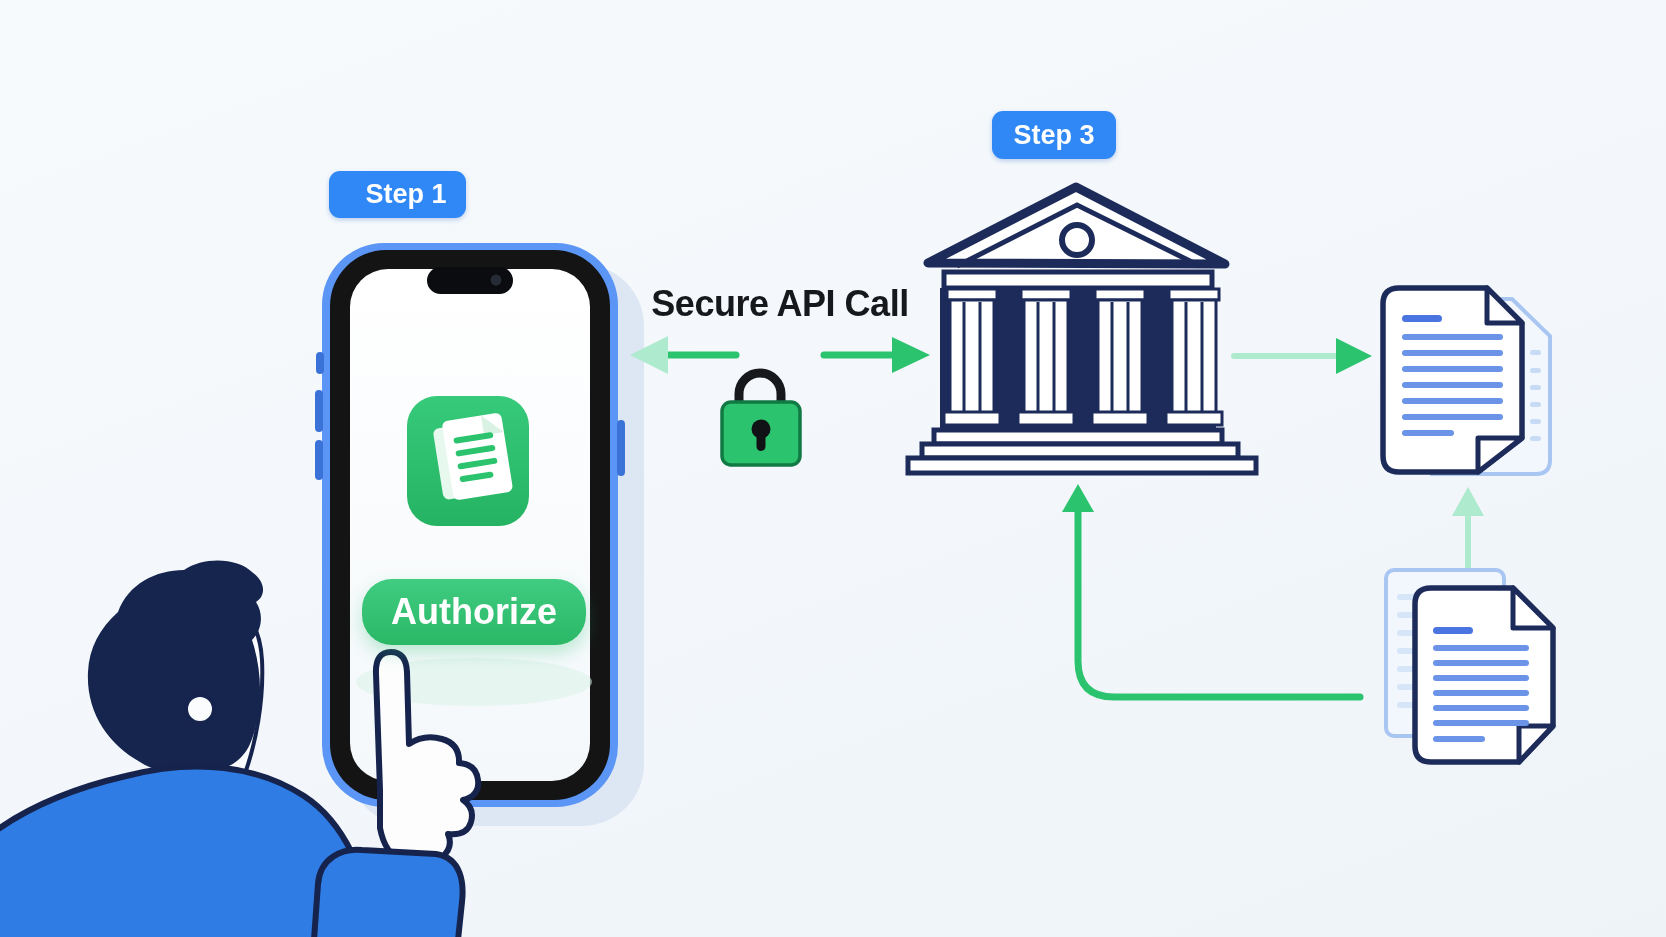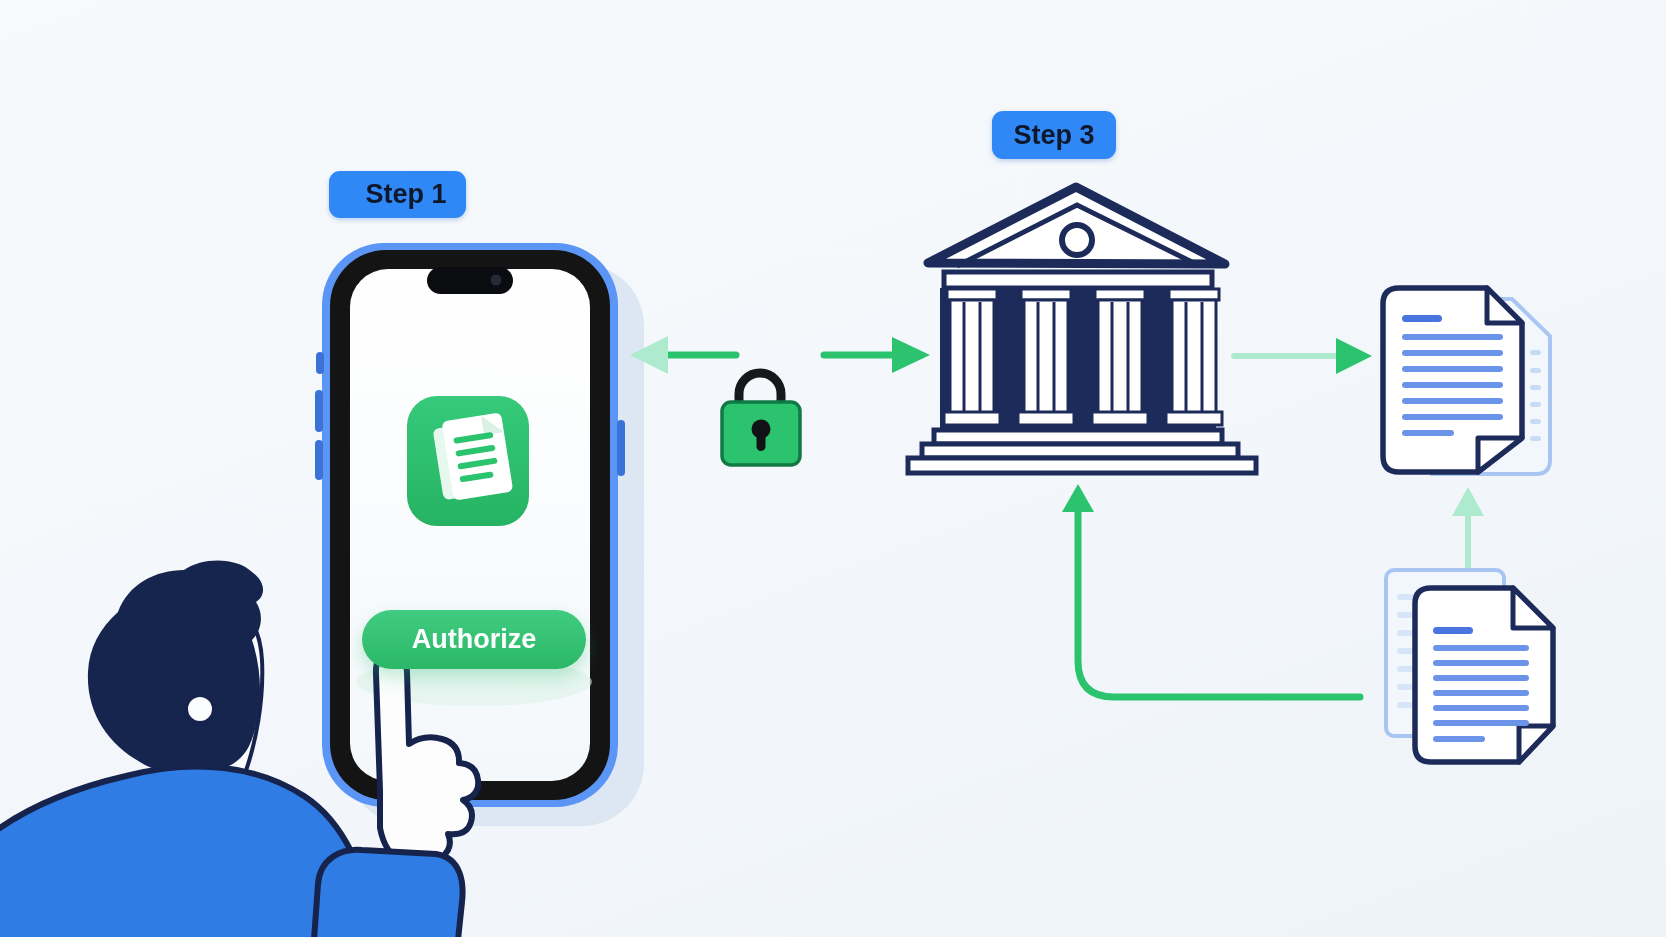--- a/index.html
+++ b/index.html
@@ -3,37 +3,37 @@
 <meta charset="utf-8">
 <style>
   html,body{margin:0;padding:0;background:#e9eef4;}
   .stage{
     position:relative;width:1666px;height:937px;overflow:hidden;
     background:linear-gradient(160deg,#f7fafc 0%,#f3f7fb 55%,#eef3f8 100%);
     font-family:"Liberation Sans",sans-serif;
   }
   svg.scene{position:absolute;left:0;top:0;}
   .badge{
-    position:absolute;background:#2f88f6;color:#0f172a;font-weight:700;font-size:27px;
+    position:absolute;background:#2f88f6;color:#ffffff;font-weight:700;font-size:27px;
     border-radius:11px;display:flex;align-items:center;justify-content:center;
     box-shadow:0 2px 5px rgba(40,98,200,.28);z-index:3;
   }
   #badge-step1{left:329px;top:171px;width:120px;height:47px;padding-left:17px;}
   #badge-step3{left:992px;top:111px;width:124px;height:48px;}
   .flow-label{
     position:absolute;color:#17181c;font-weight:800;text-align:center;
     line-height:1.16;letter-spacing:-0.5px;z-index:3;
   }
   #label-secure{left:648px;top:283px;width:264px;font-size:36px;}
   #label-encrypted{left:1068px;top:587px;width:328px;font-size:36px;}
   #authorize-btn{
-    position:absolute;left:362px;top:610px;width:224px;height:59px;z-index:3;
+    position:absolute;left:362px;top:579px;width:224px;height:66px;z-index:3;
     border:none;border-radius:30px;cursor:pointer;
     background:linear-gradient(180deg,#40cc81,#2ab867);
-    color:#fff;font-family:inherit;font-weight:700;font-size:27px;
+    color:#fff;font-family:inherit;font-weight:700;font-size:36px;
     box-shadow:0 8px 18px rgba(46,190,115,.30);
   }
 </style>
 </head>
 <body>
 
 <div class="stage">
 
   <svg class="scene" width="1666" height="937" viewBox="0 0 1666 937">
     <defs>
@@ -199,14 +199,15 @@
       <path d="M 118,612 C 128,584 156,570 184,570 C 204,556 238,558 252,572 C 266,582 266,596 256,602 C 264,614 262,630 252,640 C 264,676 262,716 250,744 C 242,762 224,772 206,770 C 186,776 158,774 140,762 C 108,744 86,712 88,672 C 89,648 100,628 118,612 Z" fill="#16254e"></path>
       <circle cx="200" cy="709" r="14" fill="#fbfcfd" stroke="#15234d" stroke-width="4"></circle>
       <path d="M -6,940 L -6,832 C 30,806 74,788 126,776 C 196,758 258,766 304,796 C 344,822 366,872 378,940 Z" stroke="#15234d" stroke-width="6" fill="#2e7ce4"></path>
       <path d="M 380,790 L 376,674 Q 375,652 391,652 Q 406,652 407,672 L 409,744 Q 424,734 442,739 Q 460,744 459,763 Q 476,764 478,780 Q 480,796 463,800 Q 475,808 471,822 Q 467,836 448,834 Q 454,848 441,858 Q 425,870 402,861 Q 385,854 380,828 Z" fill="#fdfdfe" stroke="#15234d" stroke-width="6" stroke-linejoin="round"></path>
       <path d="M 314,940 L 318,884 C 320,858 342,848 362,850 L 436,854 C 462,858 464,884 462,902 L 458,940 Z" stroke="#15234d" stroke-width="6" fill="#2e7ce4"></path>
     </g>
   </svg>
 
   <div class="badge" id="badge-step1">Step 1</div>
   <div class="badge" id="badge-step3">Step 3</div>
+  <div class="flow-label" id="label-secure">Secure API Call</div>
   <button id="authorize-btn">Authorize</button>
 </div>
 
 </body></html>

